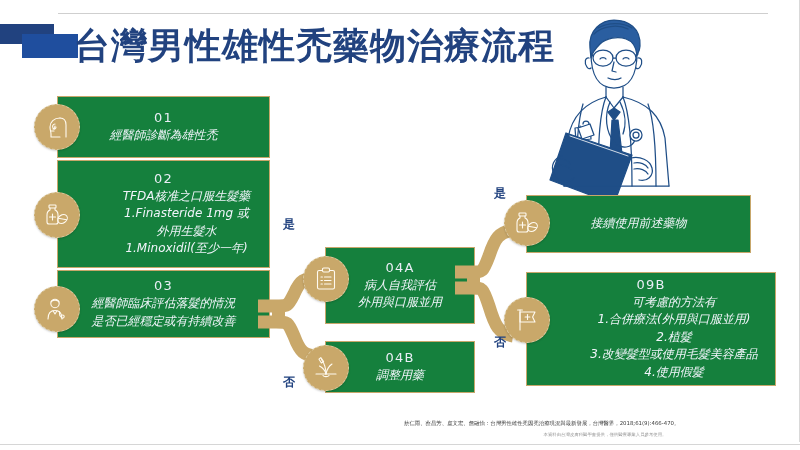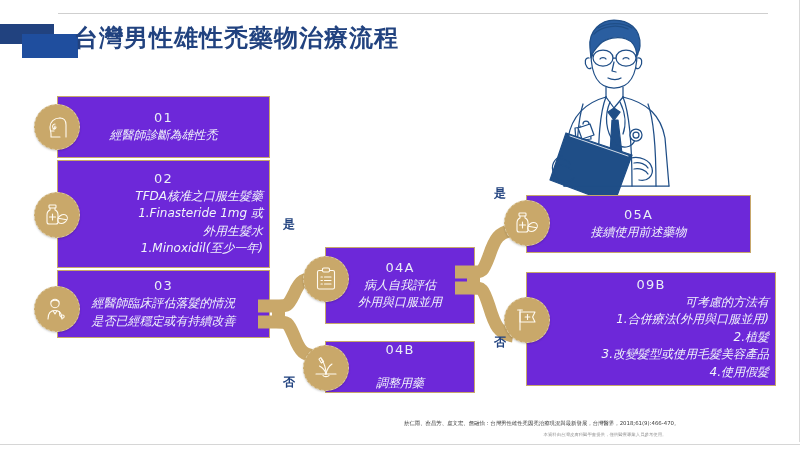--- a/index.html
+++ b/index.html
@@ -15,60 +15,60 @@
   .frame-right{position:absolute;right:0;top:0;width:1px;height:442px;background:#d9d9d9;}
   .frame-bottom{position:absolute;left:0;bottom:5px;width:800px;height:1px;background:#d6d6d6;}
   .frame-topline{position:absolute;left:58px;top:13px;width:710px;height:1px;background:#cfcfcf;}
 
   
   .deco{position:absolute;}
   .deco-a{left:0px;top:24px;width:54px;height:20px;background:#21427f;}
   .deco-b{left:22px;top:34px;width:56px;height:24px;background:#1f4e9e;}
   .page-title{
     position:absolute;left:74px;top:22px;
-    font-size:24px;font-weight:bold;letter-spacing:1px;
+    font-size:36px;font-weight:bold;letter-spacing:1px;
     color:#21427f;white-space:nowrap;
     font-family:"DejaVu Sans","Liberation Sans",sans-serif;
   }
 
   
   .doctor{position:absolute;left:528px;top:8px;width:170px;height:195px;}
 
   
   .box{
     position:absolute;
-    background:#6d28d9;
+    background:#15803d;
     border:1.5px solid #c7a костюм;
     border:1.5px solid #c7a76b;
     box-sizing:border-box;
     color:#eef2f8;
     display:flex;flex-direction:column;
     justify-content:center;
   }
   .box .num{
     text-align:center;color:#e9eef6;
     font-size:13px;letter-spacing:1.2px;font-weight:normal;
     font-family:"DejaVu Sans","Liberation Sans",sans-serif;
     margin-bottom:2px;
   }
   .box .body{
     font-size:12px;line-height:1.45;color:#f0f4fa;
     font-family:"DejaVu Sans","Liberation Sans",sans-serif;
     white-space:pre-line;
     font-style:italic;
   }
   .ctr .body{text-align:center;padding:0 8px;}
-  .lft .body{text-align:right;padding:0 6px 0 52px;}
+  .lft .body{text-align:center;padding:0 6px 0 52px;}
 
   
   #box01{left:57px;top:96px;width:213px;height:62px;}
   #box02{left:57px;top:160px;width:213px;height:108px;}
   #box03{left:57px;top:270px;width:213px;height:68px;}
   #box04a{left:325px;top:247px;width:150px;height:77px;}
-  #box04b{left:325px;top:341px;width:150px;height:52px;justify-content:space-between;}
+  #box04b{left:325px;top:341px;width:150px;height:52px;}
   #box05a{left:526px;top:195px;width:225px;height:58px;}
   #box05b{left:526px;top:272px;width:250px;height:114px;}
 
   
   .medal{
     position:absolute;width:46px;height:46px;border-radius:50%;
     background:#c9a86a;
     border:1.5px dashed #e0cda3;
     box-sizing:border-box;
     display:flex;align-items:center;justify-content:center;
@@ -237,21 +237,20 @@
     <div class="body">病人自我評估
 外用與口服並用</div>
   </div>
 
   <div class="box ctr" id="box04b">
     <div class="num">04B</div>
     <div class="body">調整用藥</div>
   </div>
 
   <div class="box ctr" id="box05a">
-    <div class="num">05A</div>
     <div class="body">接續使用前述藥物</div>
   </div>
 
   <div class="box lft" id="box05b">
     <div class="num">09B</div>
     <div class="body">可考慮的方法有
 1.合併療法(外用與口服並用)
 2.植髮
 3.改變髮型或使用毛髮美容產品
 4.使用假髮</div>

